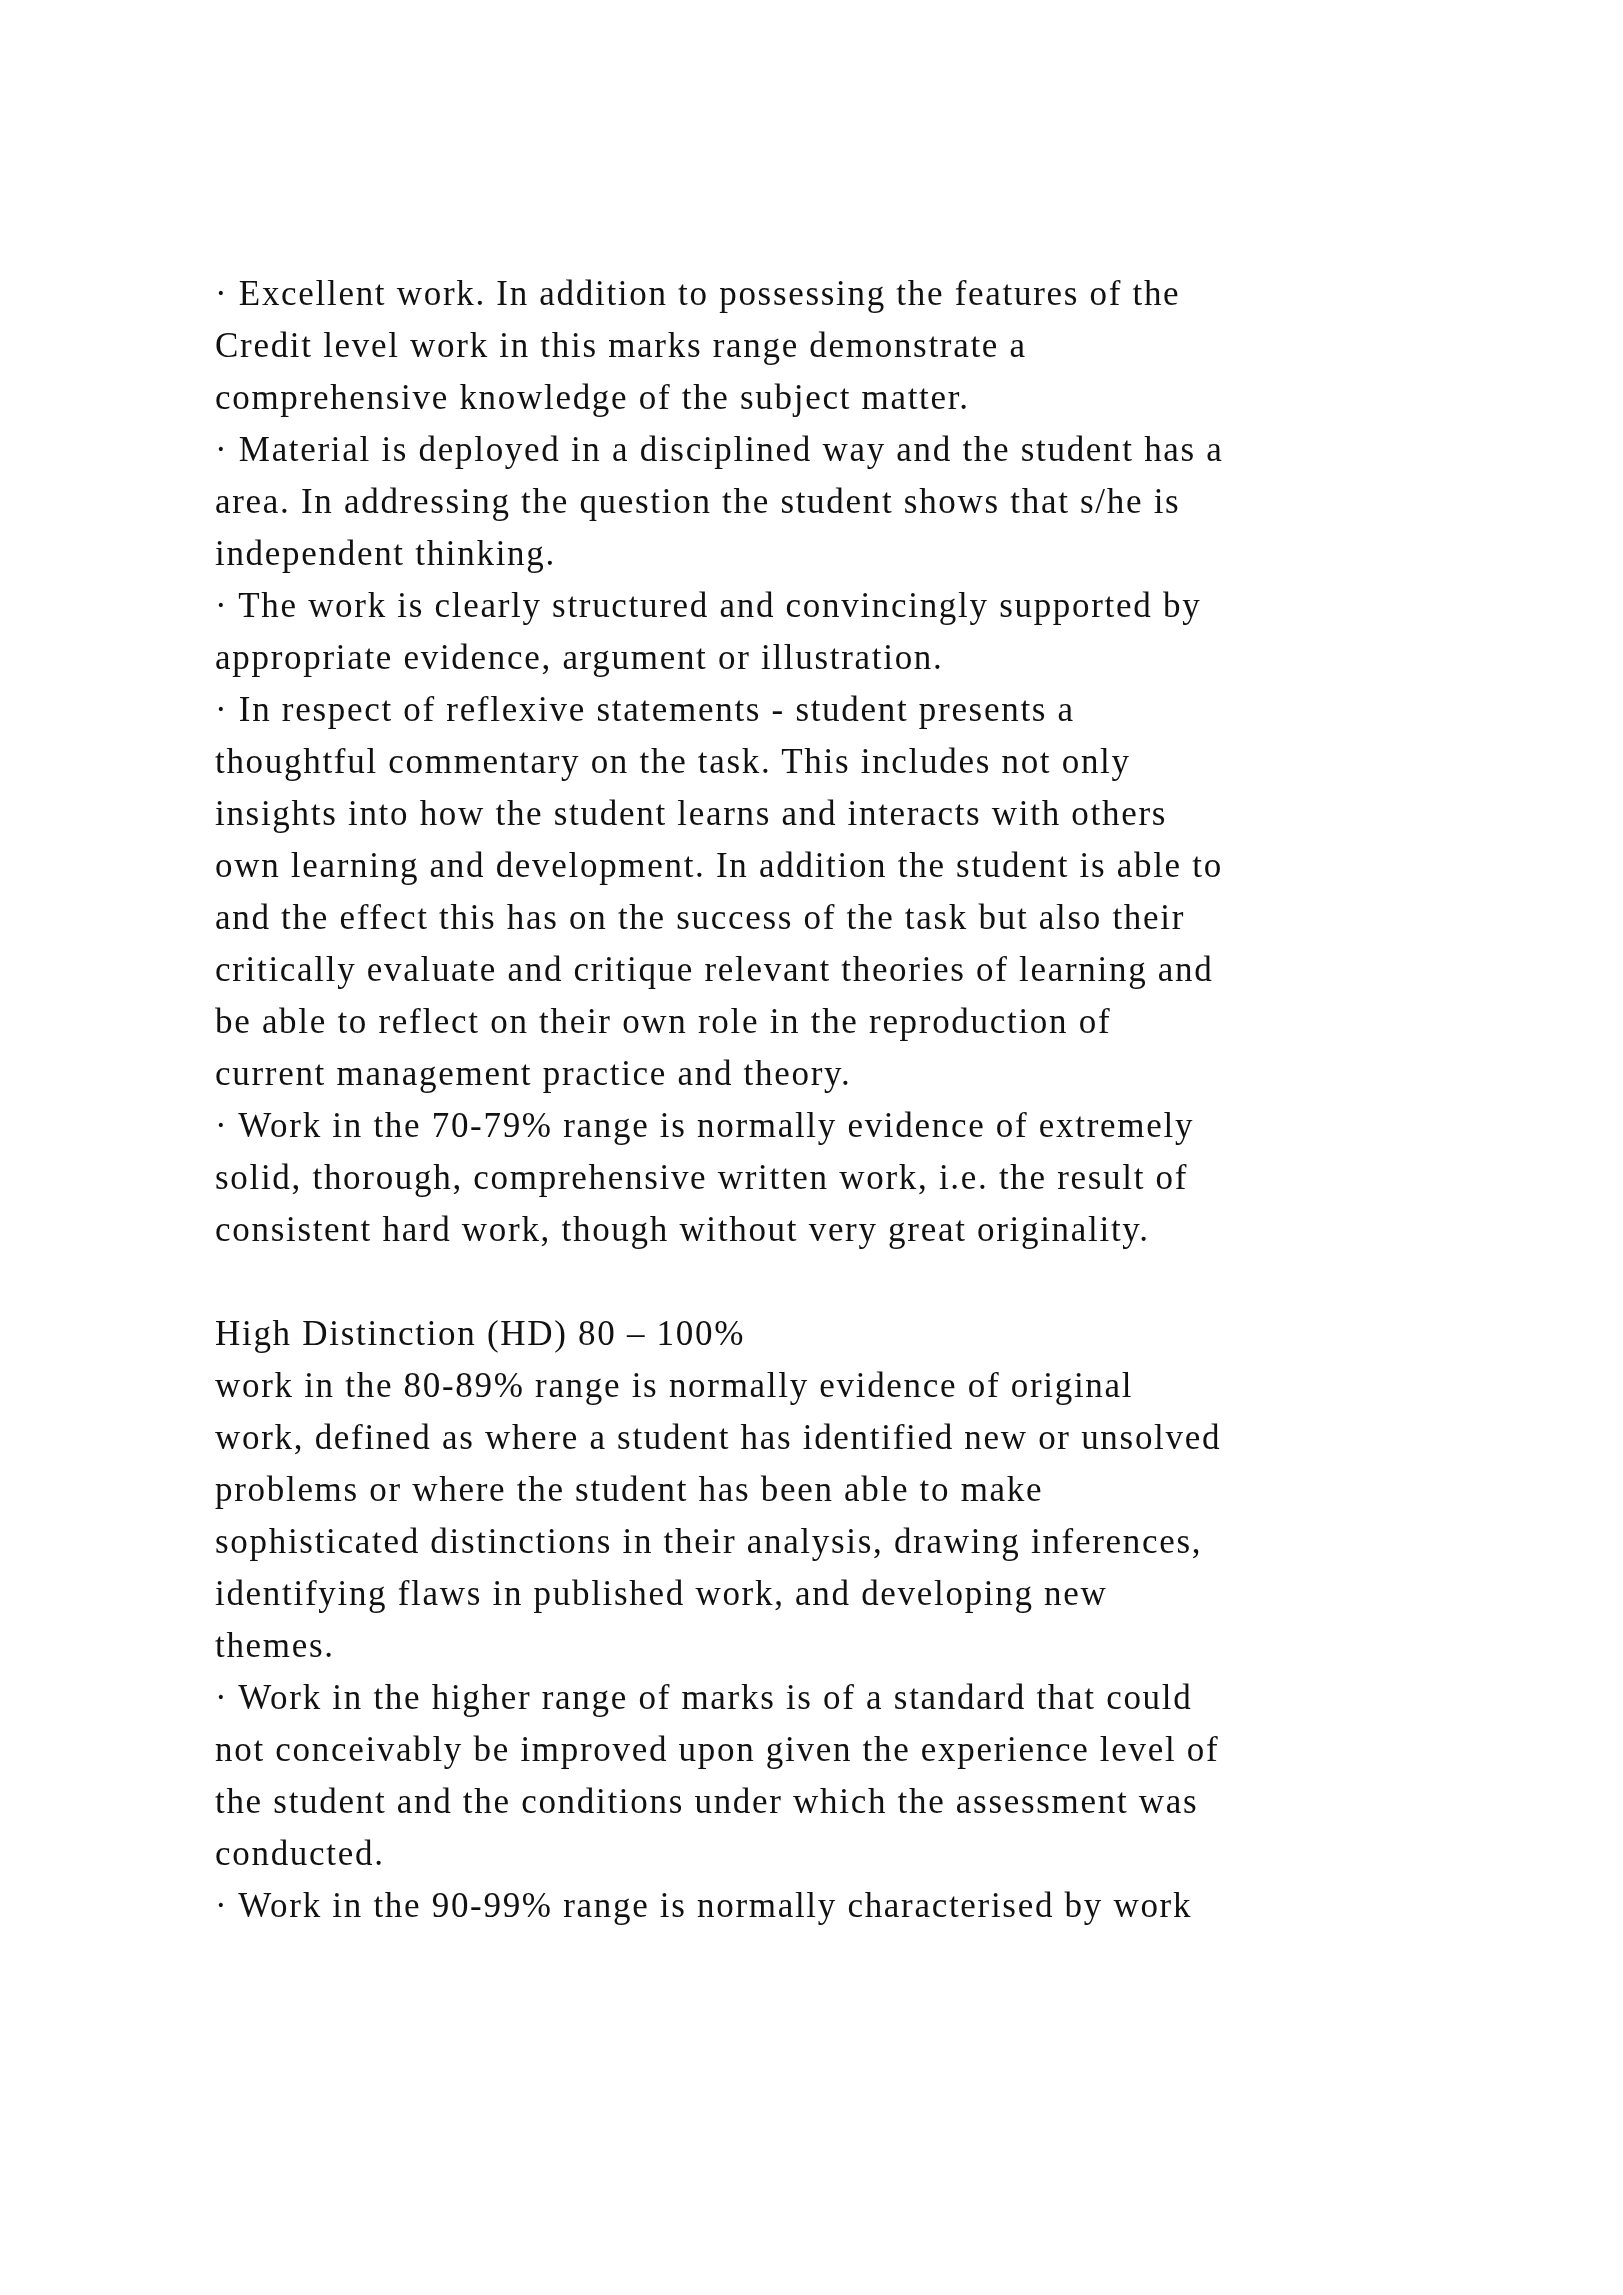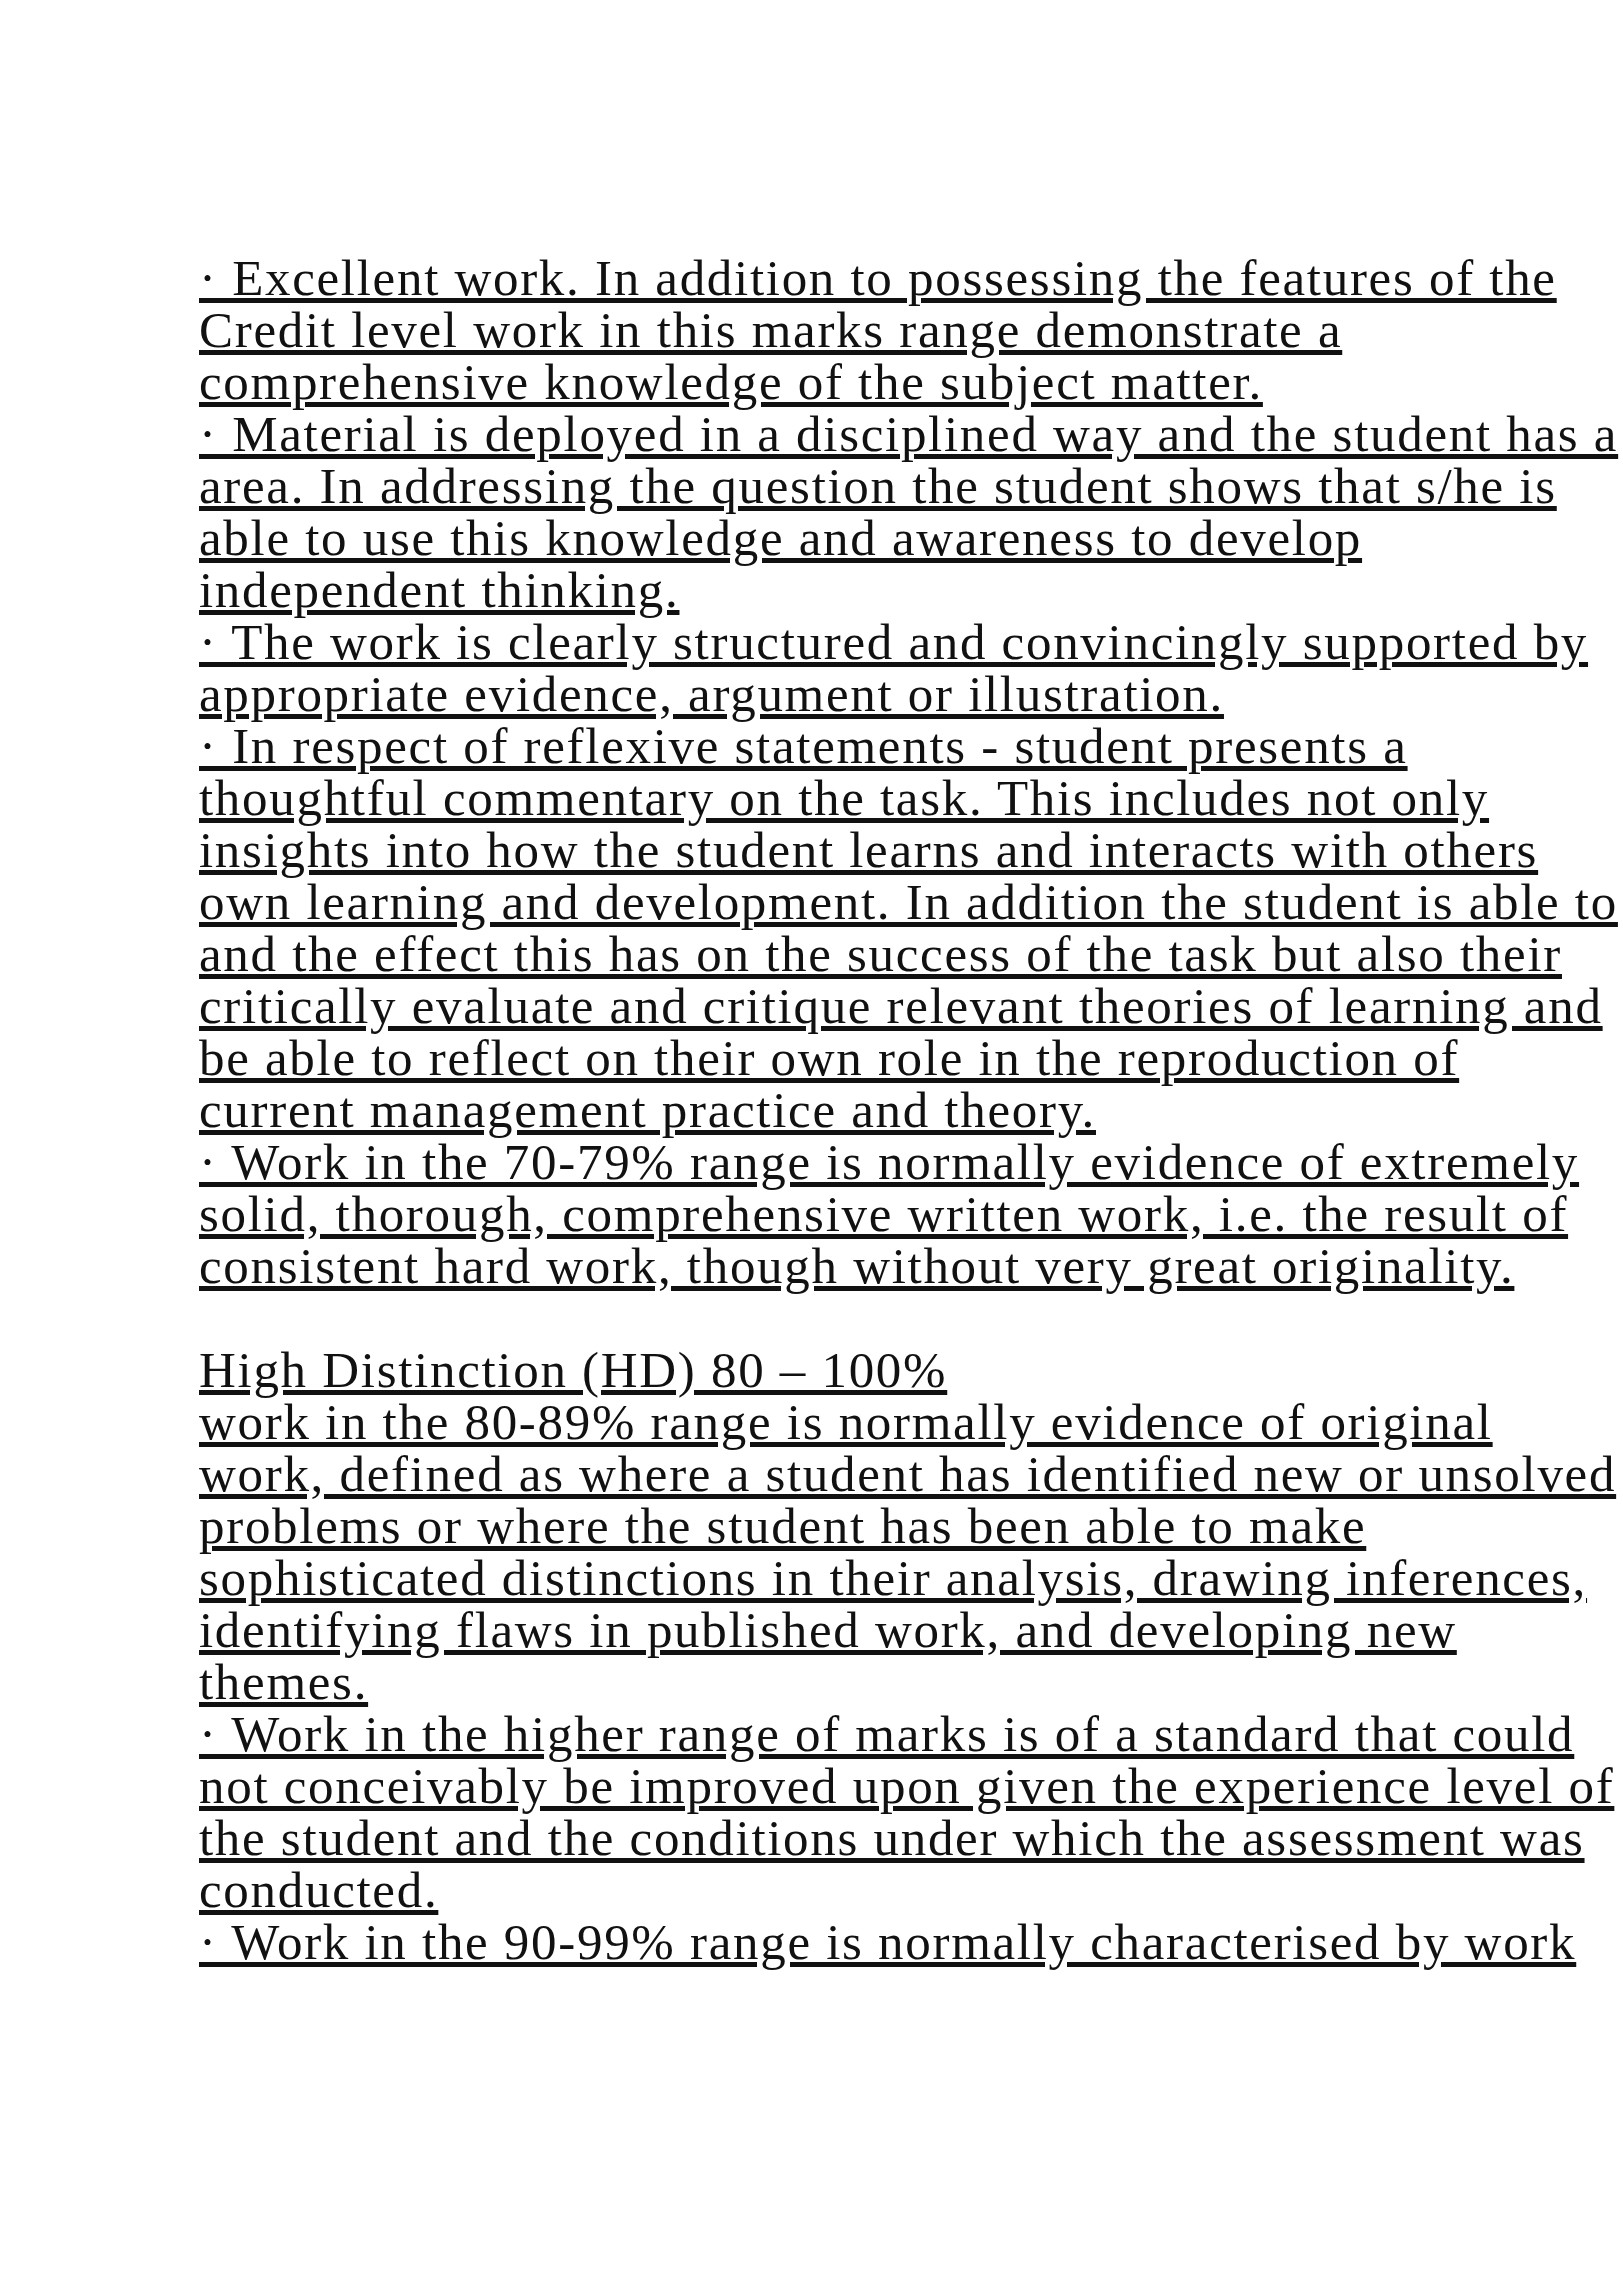--- a/index.html
+++ b/index.html
@@ -20,44 +20,42 @@
       width: 1623px;
       height: 2295px;
       background: #ffffff;
     }
     .text-block {
       position: absolute;
       left: 199px;
       top: 252px;
       width: 1347px;
       font-family: "Liberation Serif", "DejaVu Serif", serif;
-      font-size: 51px;
+      font-size: 35px;
       line-height: 52px;
       letter-spacing: 1.7px;
       color: #111111;
-      margin: 0;
-      text-decoration: underline;
+      margin: 16px;
     }
     .line {
       display: block;
       height: 52px;
       white-space: pre;
     }
   </style>
 </head>
 <body>
 
 <div class="page">
   <div class="text-block">
     <span class="line">· Excellent work. In addition to possessing the features of the</span>
     <span class="line">Credit level work in this marks range demonstrate a</span>
     <span class="line">comprehensive knowledge of the subject matter.</span>
     <span class="line">· Material is deployed in a disciplined way and the student has a</span>
     <span class="line">area. In addressing the question the student shows that s/he is</span>
-    <span class="line">able to use this knowledge and awareness to develop</span>
     <span class="line">independent thinking.</span>
     <span class="line">· The work is clearly structured and convincingly supported by</span>
     <span class="line">appropriate evidence, argument or illustration.</span>
     <span class="line">· In respect of reflexive statements - student presents a</span>
     <span class="line">thoughtful commentary on the task. This includes not only</span>
     <span class="line">insights into how the student learns and interacts with others</span>
     <span class="line">own learning and development. In addition the student is able to</span>
     <span class="line">and the effect this has on the success of the task but also their</span>
     <span class="line">critically evaluate and critique relevant theories of learning and</span>
     <span class="line">be able to reflect on their own role in the reproduction of</span>

